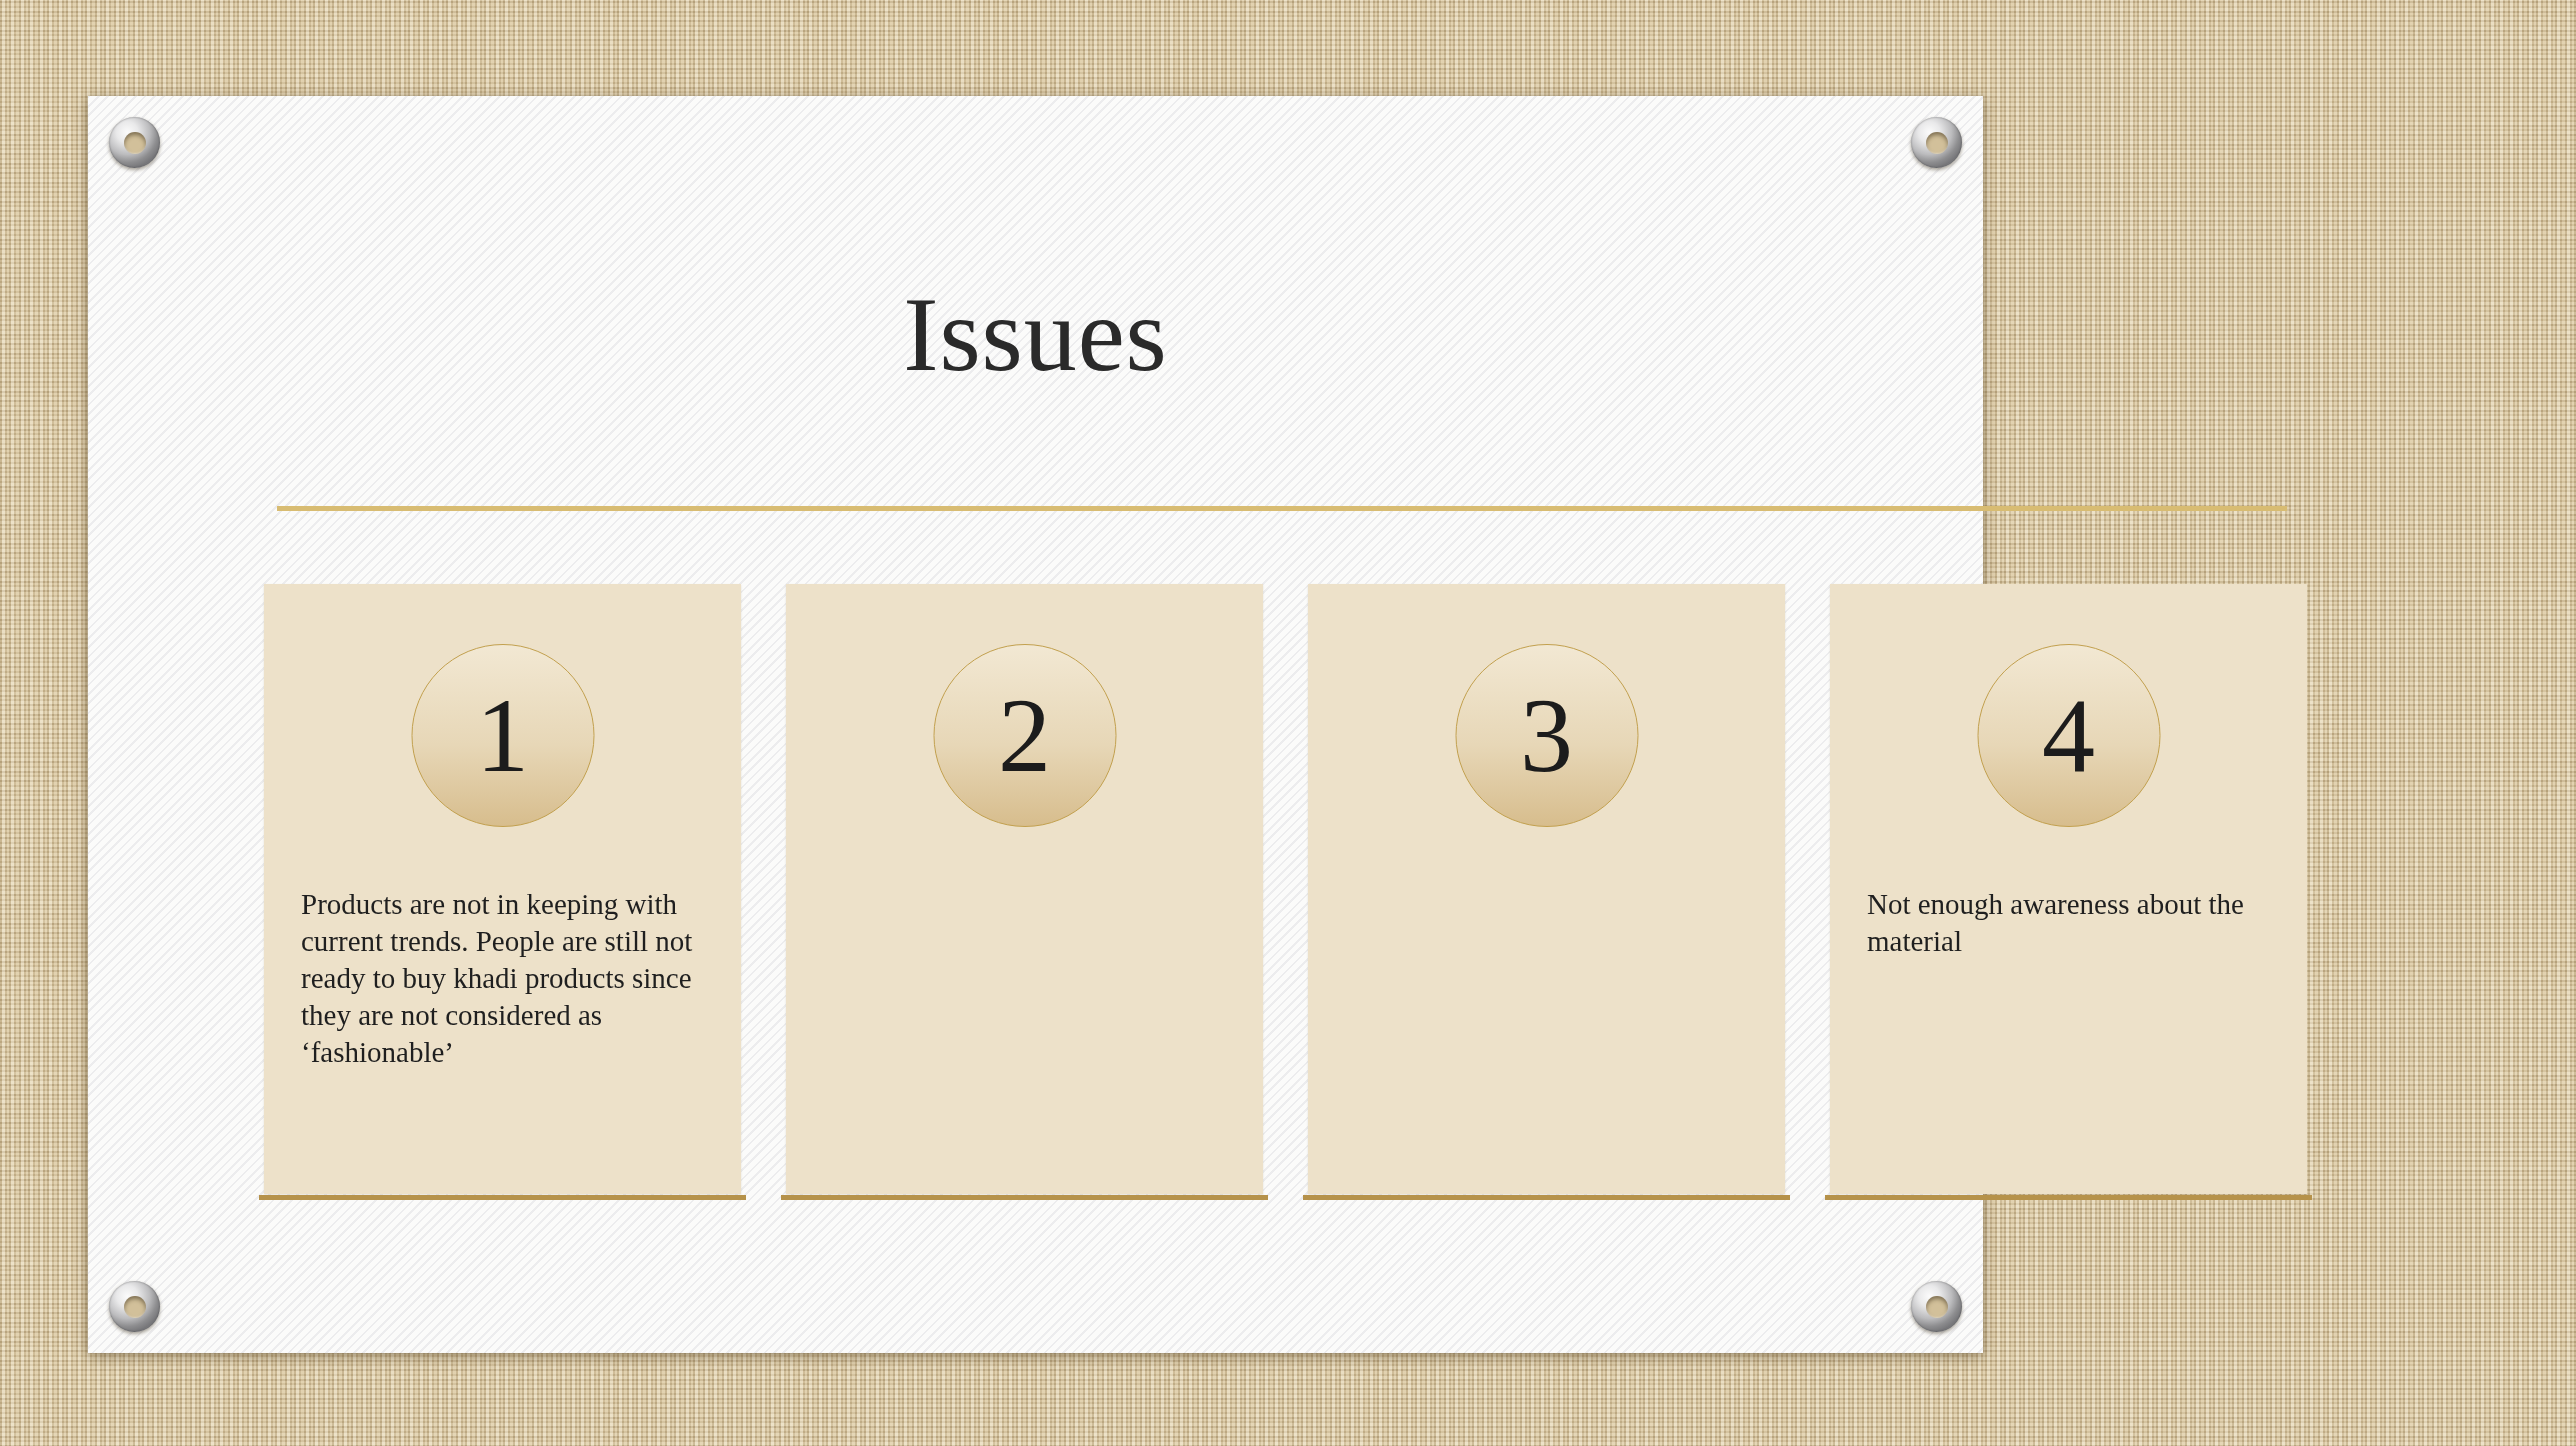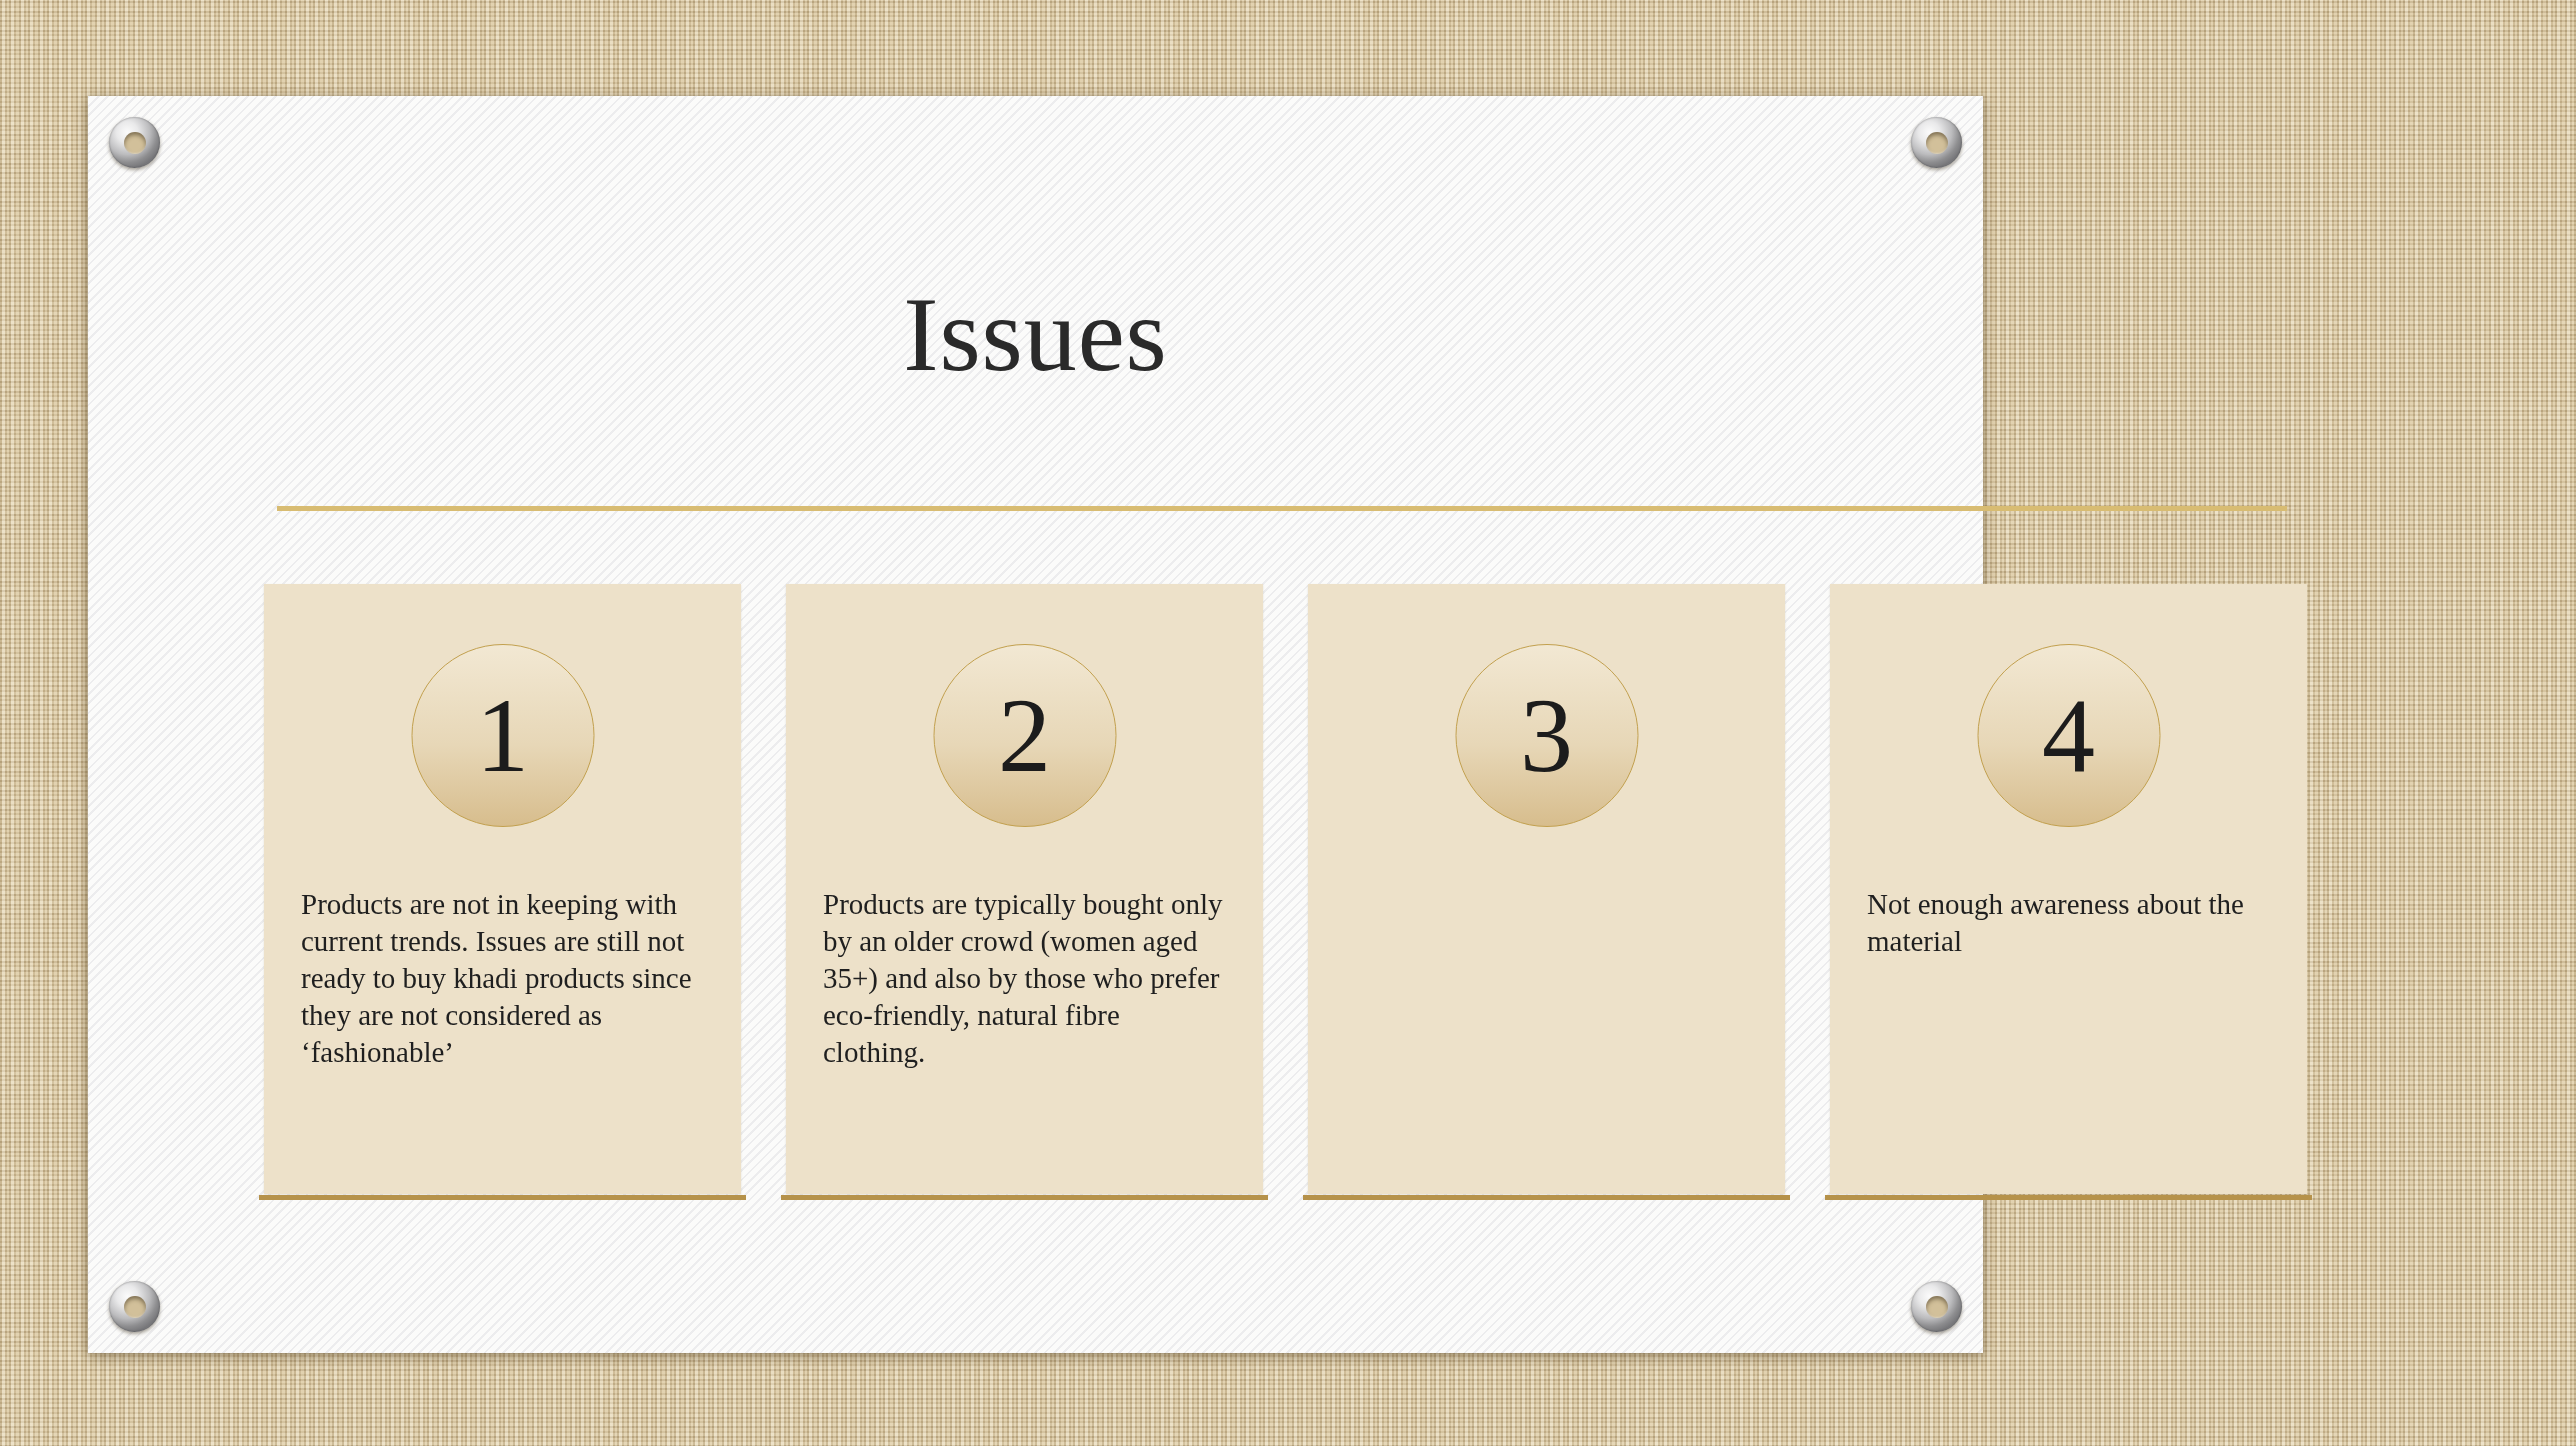--- a/index.html
+++ b/index.html
@@ -108,29 +108,28 @@
 
   <h1 class="title">Issues</h1>
   <div class="divider"></div>
 
   <div class="cards">
 
     <div class="card">
       <div class="badge">
         <span>1</span>
       </div>
-      <p>Products are not in keeping with current trends. Issues are still not ready to buy khadi products since they are not considered as ‘fashionable’</p>
+      <p>Products are not in keeping with current trends. People are still not ready to buy khadi products since they are not considered as ‘fashionable’</p>
       <div class="underline"></div>
     </div>
 
     <div class="card">
       <div class="badge">
         <span>2</span>
       </div>
-      <p>Products are typically bought only by an older crowd (women aged 35+) and also by those who prefer eco-friendly, natural fibre clothing.</p>
       <div class="underline"></div>
     </div>
 
     <div class="card">
       <div class="badge">
         <span>3</span>
       </div>
       <div class="underline"></div>
     </div>
 

